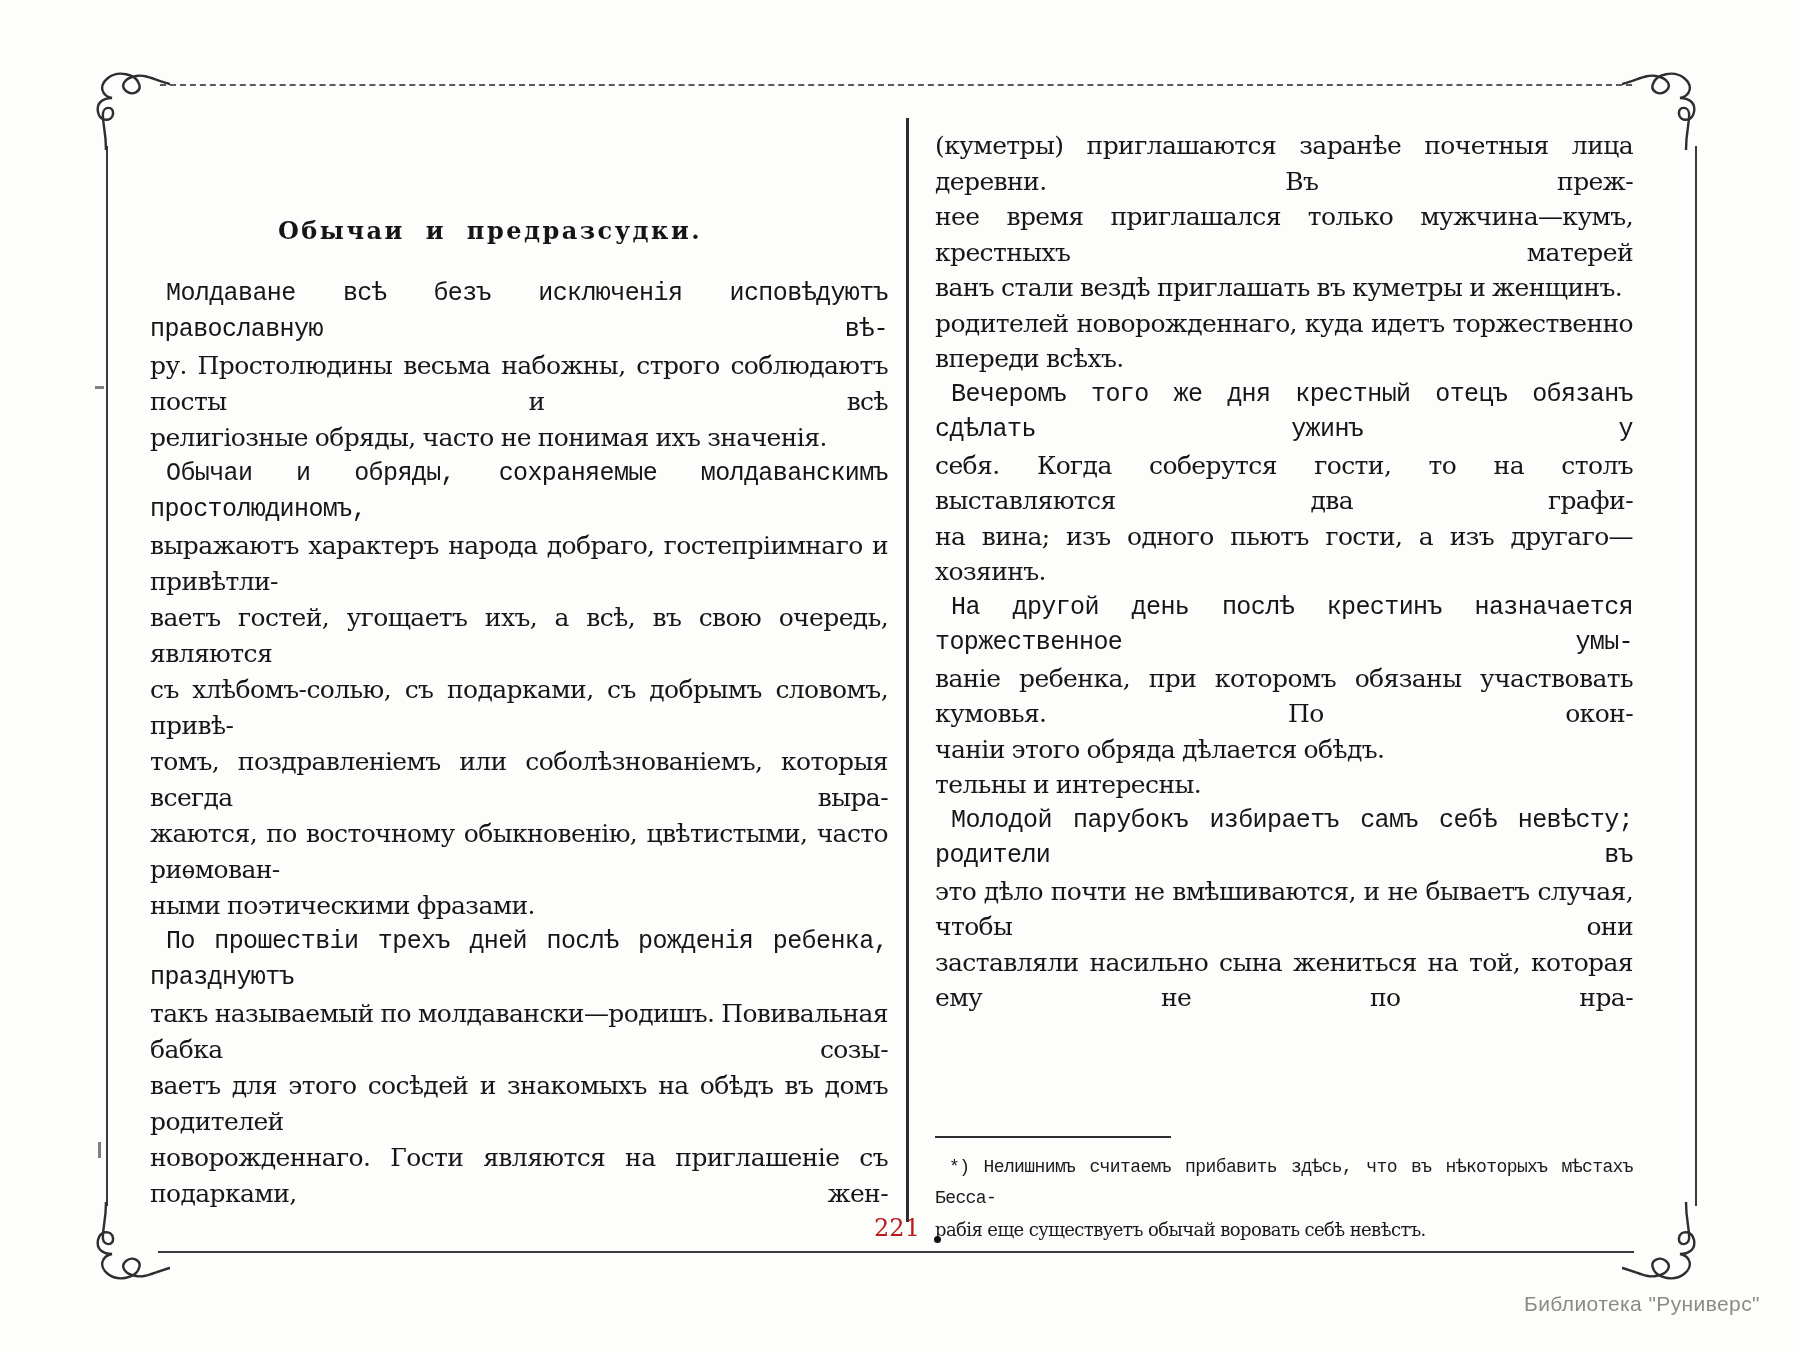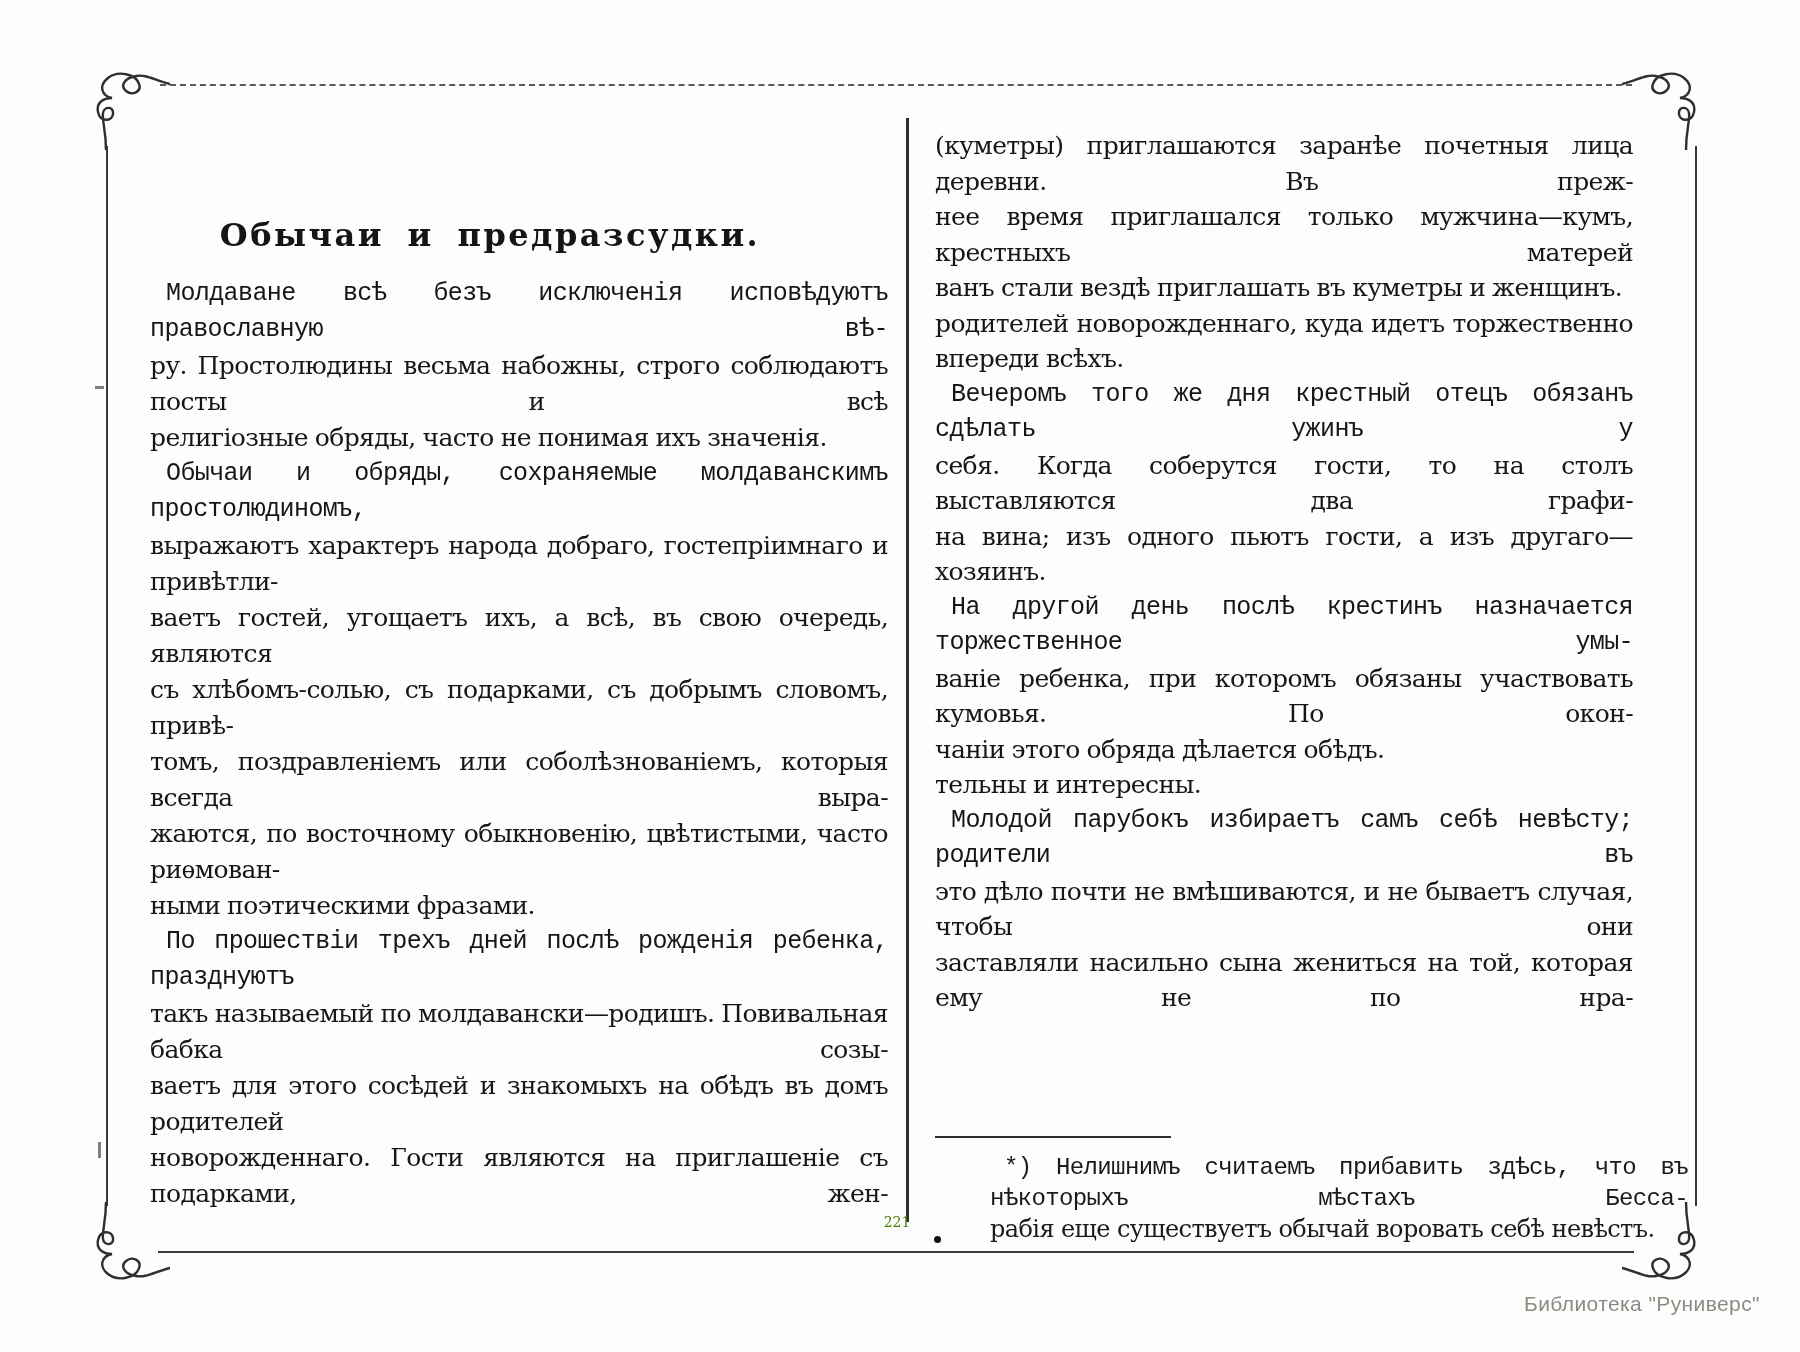--- a/index.html
+++ b/index.html
@@ -18,35 +18,35 @@
   .corner path{fill:none;stroke:#2e2e2e;stroke-width:2.4;stroke-linecap:round;}
   .c-tl{left:90px;top:70px;}
   .c-bl{left:90px;top:1202px;transform:scaleY(-1);}
   .c-tr{left:1622px;top:70px;transform:scaleX(-1);}
   .c-br{left:1622px;top:1202px;transform:scale(-1,-1);}
   .speck{position:absolute;background:#555;opacity:.75;}
   
   .divider{position:absolute;left:906px;top:118px;width:2.5px;height:1104px;background:#2d2d2d;}
   .heading{
     position:absolute;left:150px;top:216px;width:680px;text-align:center;
-    font-size:32px;font-weight:bold;letter-spacing:2.5px;word-spacing:10px;color:#151515;
+    font-size:24px;font-weight:bold;letter-spacing:2.5px;word-spacing:10px;color:#151515;
   }
   .col{position:absolute;overflow:hidden;font-size:25px;letter-spacing:-0.6px;word-spacing:-0.5px;color:#161616;}
   .col-left{left:150px;top:276px;width:738px;line-height:36px;height:940px;}
   .col-right{left:935px;top:128px;width:698px;line-height:35.5px;height:998px;}
   .line{text-align:justify;text-align-last:justify;}
   .line.flush{text-align-last:left;}
   .line.indent{text-indent:16px;font-family:Liberation Mono, monospace;}
   
   .footnote-sep{position:absolute;left:935px;top:1136px;width:236px;height:2px;background:#2d2d2d;}
-  .footnote{position:absolute;left:990px;top:1152px;width:698px;overflow:hidden;
-    font-size:24px;line-height:31px;letter-spacing:-0.6px;color:#1a1a1a;}
+  .footnote{position:absolute;left:935px;top:1152px;width:698px;overflow:hidden;
+    font-size:18px;line-height:31px;letter-spacing:-0.6px;color:#1a1a1a;}
   .footnote .line.indent{text-indent:14px;}
   
-  .pagenum{position:absolute;left:862px;top:1214px;width:70px;text-align:center;font-size:14px;color:#4d7c0f;}
+  .pagenum{position:absolute;left:862px;top:1214px;width:70px;text-align:center;font-size:24px;color:#b91c1c;}
   .ink-dot{position:absolute;left:934px;top:1236px;width:7px;height:7px;border-radius:50%;background:#111;}
   .watermark{position:absolute;left:1524px;top:1292px;font-family:"Liberation Sans", sans-serif;
     font-size:21px;color:#8b8a86;letter-spacing:.4px;}
 </style>
 </head>
 <body>
 
 <div class="frame-line fl-top"></div>
 <div class="frame-line fl-bottom"></div>
 <div class="frame-line fl-left"></div>

